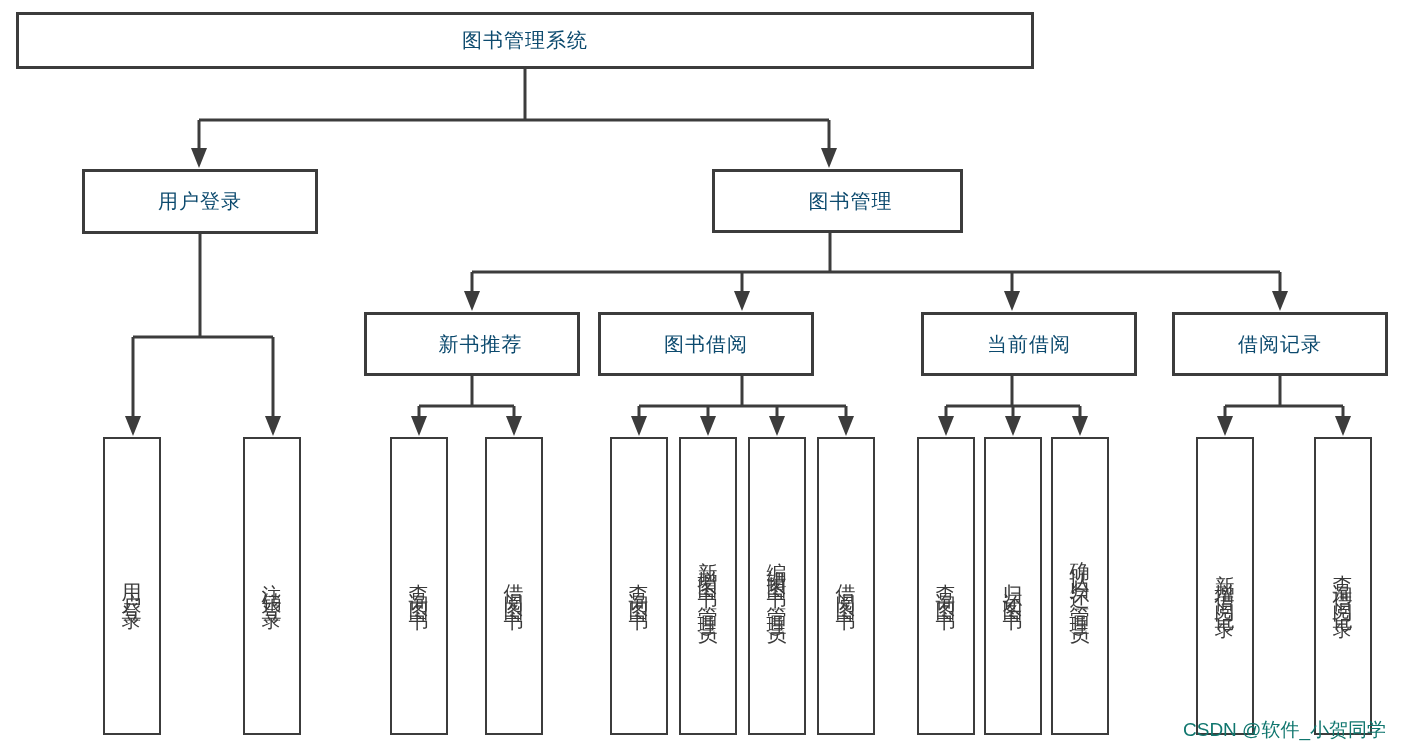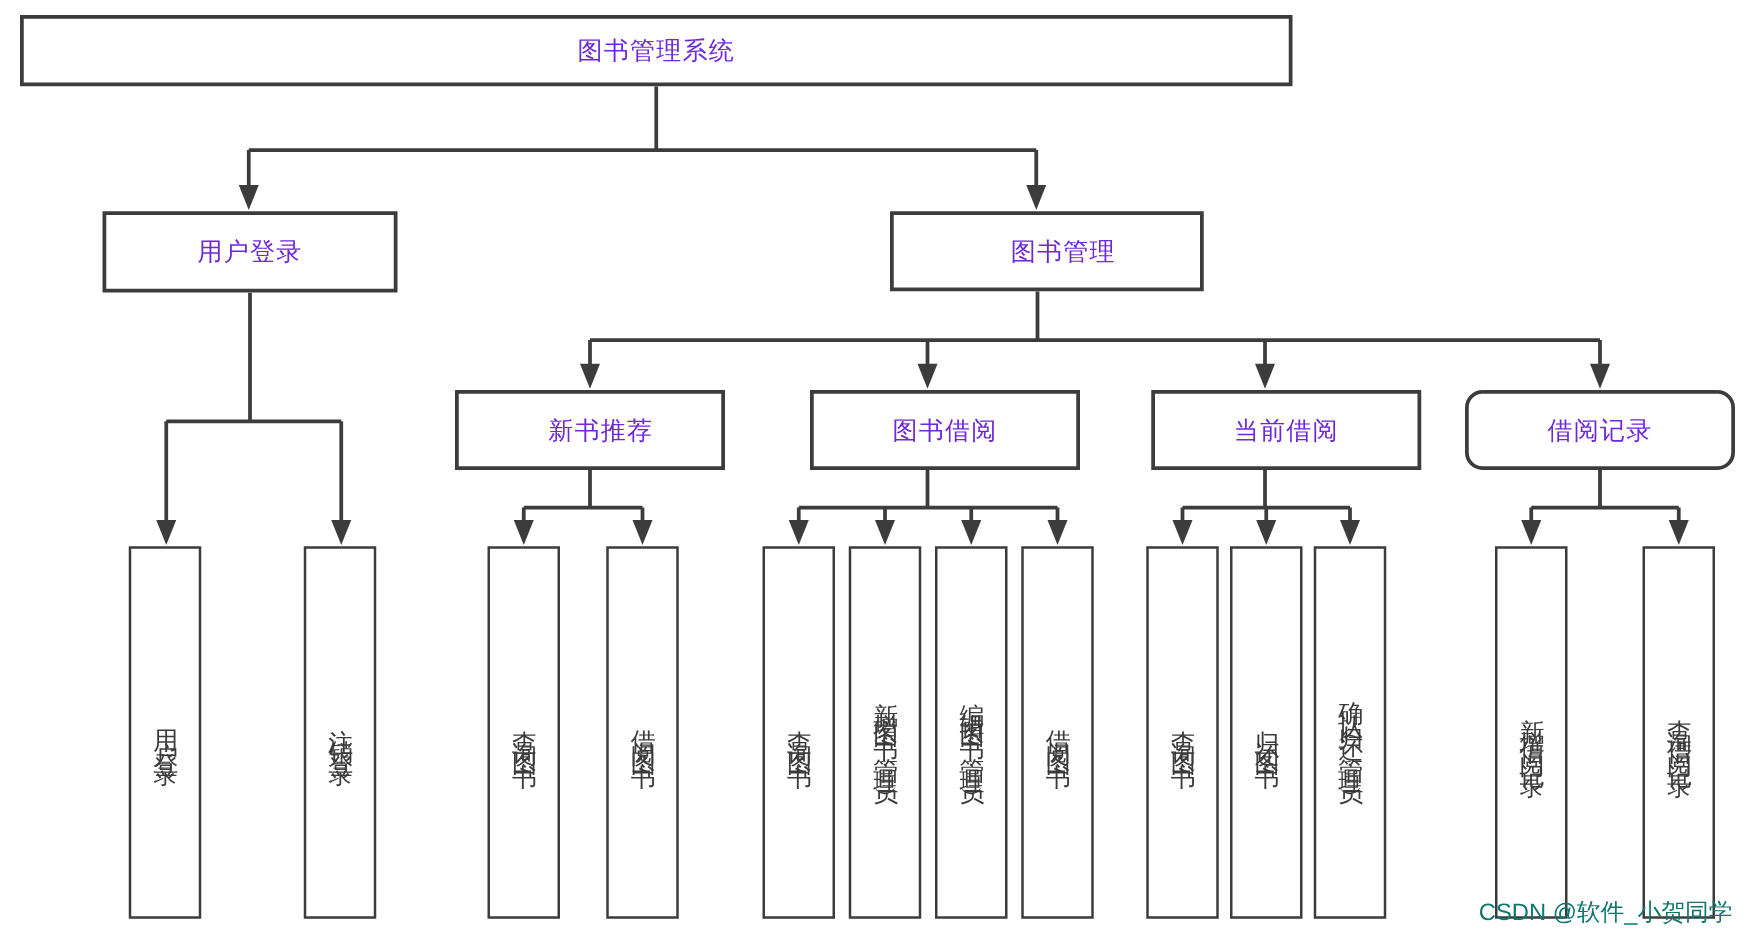--- a/index.html
+++ b/index.html
@@ -32,21 +32,21 @@
     stroke: none;
   }
   .box {
     position: absolute;
     background: #ffffff;
     border: 3px solid #3c3c3c;
     box-sizing: border-box;
     display: flex;
     align-items: center;
     justify-content: center;
-    color: #6d28d9;
+    color: #0c4a6e;
     font-size: 20px;
     letter-spacing: 1px;
     white-space: nowrap;
   }
   .vbox {
     position: absolute;
     background: #ffffff;
     border: 2.5px solid #3c3c3c;
     box-sizing: border-box;
     display: flex;
@@ -156,23 +156,23 @@
       <polygon points="1335,416 1351,416 1343,436"></polygon>
     </g>
   </svg>
 
   <div class="box" style="left:16px; top:12px; width:1018px; height:57px;">图书管理系统</div>
 
   <div class="box" style="left:82px; top:169px; width:236px; height:65px;">用户登录</div>
   <div class="box" style="left:712px; top:169px; width:251px; height:64px;padding-left:26px;">图书管理</div>
 
   <div class="box" style="left:364px; top:312px; width:216px; height:64px;padding-left:17px;">新书推荐</div>
-  <div class="box" style="left:648px; top:312px; width:216px; height:64px;">图书借阅</div>
+  <div class="box" style="left:598px; top:312px; width:216px; height:64px;">图书借阅</div>
   <div class="box" style="left:904px; top:312px; width:216px; height:64px;margin-left:17px;">当前借阅</div>
-  <div class="box" style="left:1172px; top:312px; width:216px; height:64px;border-radius:14px;">借阅记录</div>
+  <div class="box" style="left:1172px; top:312px; width:216px; height:64px;">借阅记录</div>
 
   <div class="vbox" style="left:103px;">
     <span class="vtext">用户登录</span>
   </div>
   <div class="vbox" style="left:243px;">
     <span class="vtext">注销登录</span>
   </div>
 
   <div class="vbox" style="left:390px;">
     <span class="vtext">查询图书</span>

